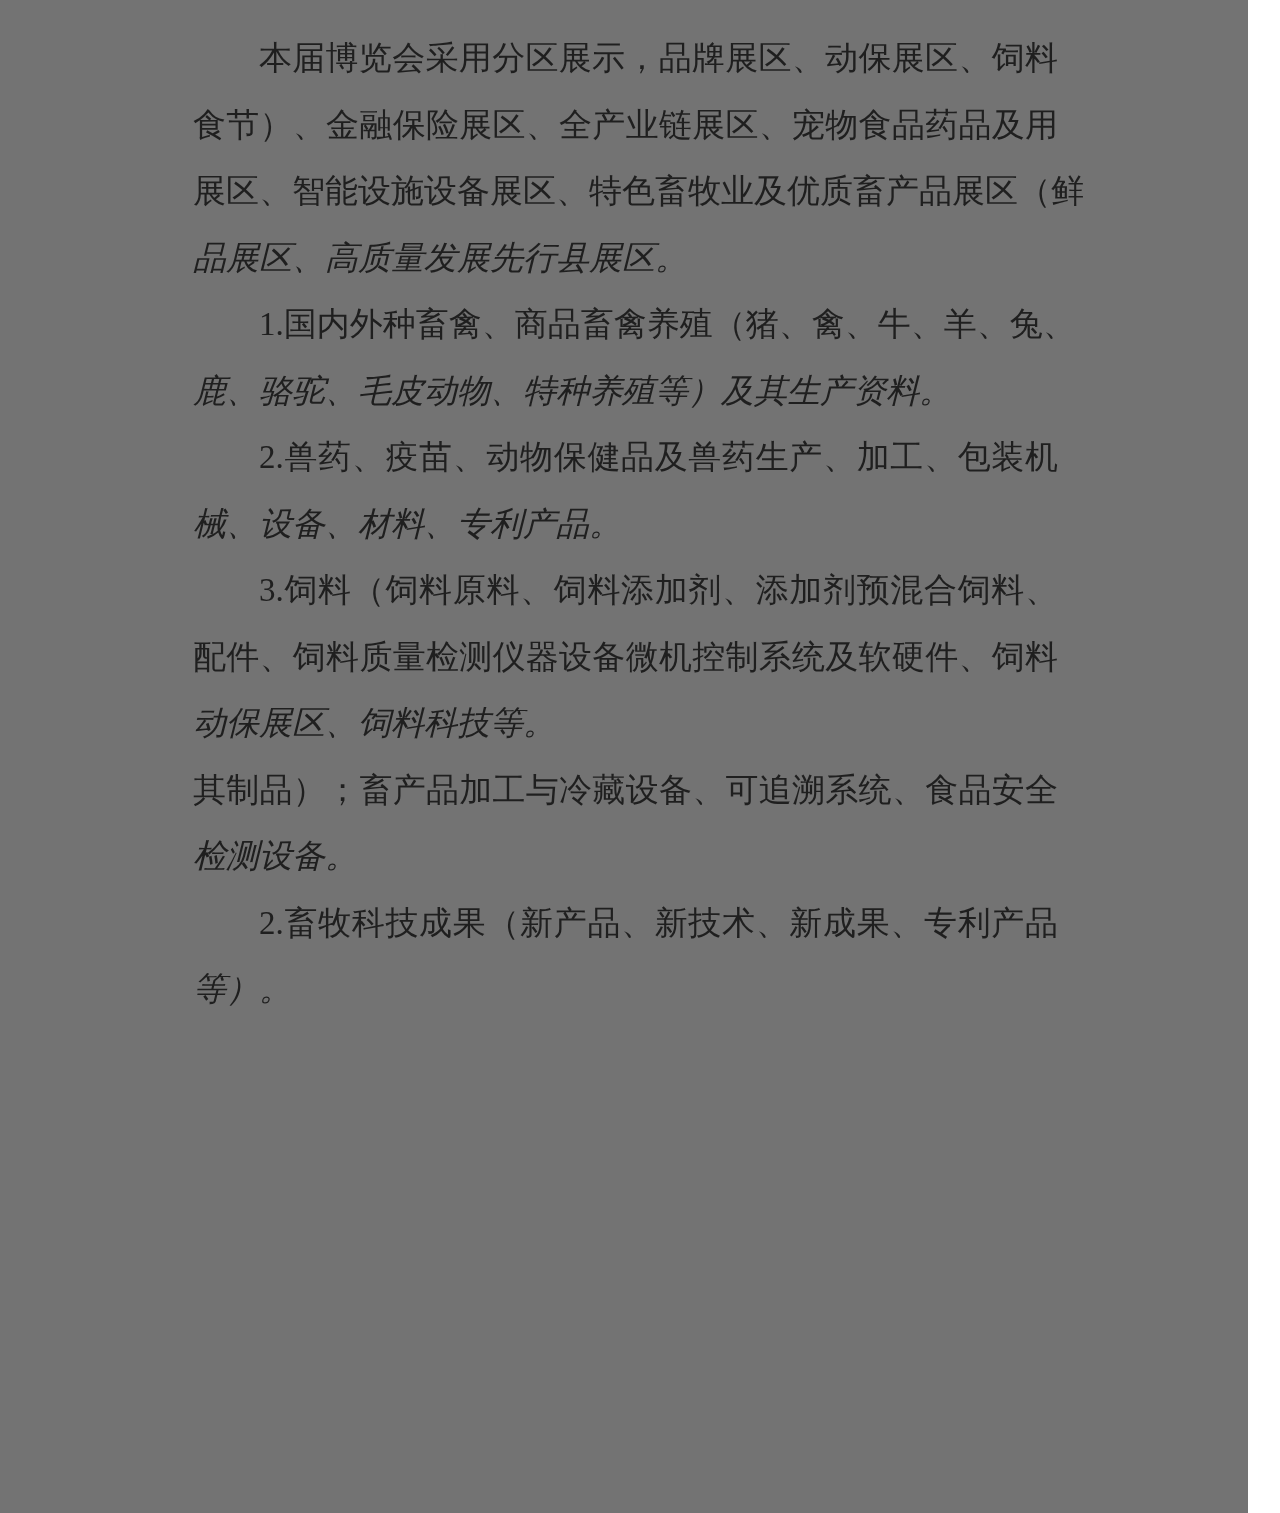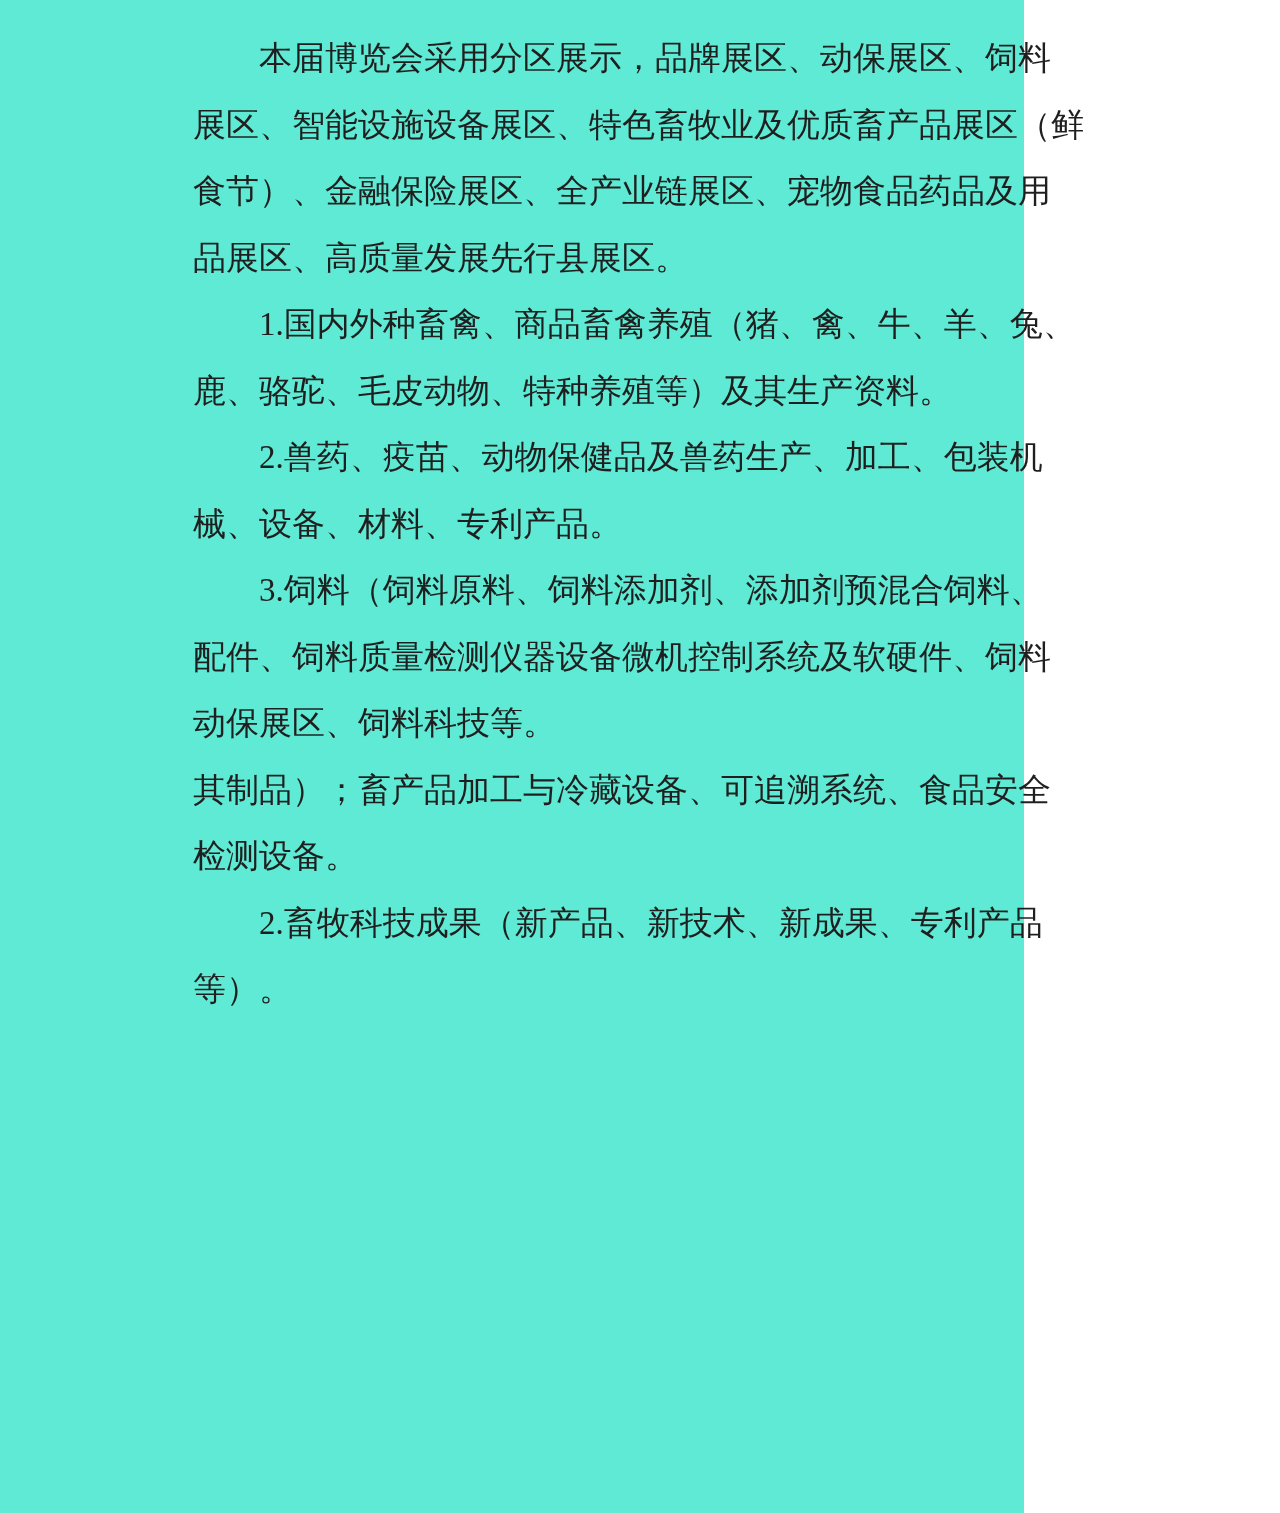--- a/index.html
+++ b/index.html
@@ -8,55 +8,56 @@
     background: #ffffff;
   }
   body {
     width: 1280px;
     height: 1513px;
     overflow: hidden;
     font-family: "Liberation Serif", "DejaVu Serif", serif;
   }
   .page {
     box-sizing: border-box;
-    width: 1024px;
+    width: 1248px;
     height: 1513px;
     padding: 25px 190px 0 193px;
-    background: #5eead4;
+    background: #737373;
   }
   .para {
     margin: 0;
     padding: 0;
   }
   .line {
     display: block;
     font-size: 33px;
     line-height: 66.5px;
     color: #1f1f1f;
     white-space: nowrap;
     text-align: justify;
     text-align-last: justify;
     text-justify: inter-character;
   }
   .line.first {
     text-indent: 2em;
   }
   .line.last {
     text-align-last: left;
+    font-style: italic;
   }
 </style>
 </head>
 <body>
 
 <div class="page">
 
   <p class="para">
     <span class="line first">本届博览会采用分区展示，品牌展区、动保展区、饲料</span>
+    <span class="line">食节）、金融保险展区、全产业链展区、宠物食品药品及用</span>
     <span class="line">展区、智能设施设备展区、特色畜牧业及优质畜产品展区（鲜</span>
-    <span class="line">食节）、金融保险展区、全产业链展区、宠物食品药品及用</span>
     <span class="line last">品展区、高质量发展先行县展区。</span>
   </p>
 
   <p class="para">
     <span class="line first">1.国内外种畜禽、商品畜禽养殖（猪、禽、牛、羊、兔、</span>
     <span class="line last">鹿、骆驼、毛皮动物、特种养殖等）及其生产资料。</span>
   </p>
 
   <p class="para">
     <span class="line first">2.兽药、疫苗、动物保健品及兽药生产、加工、包装机</span>

